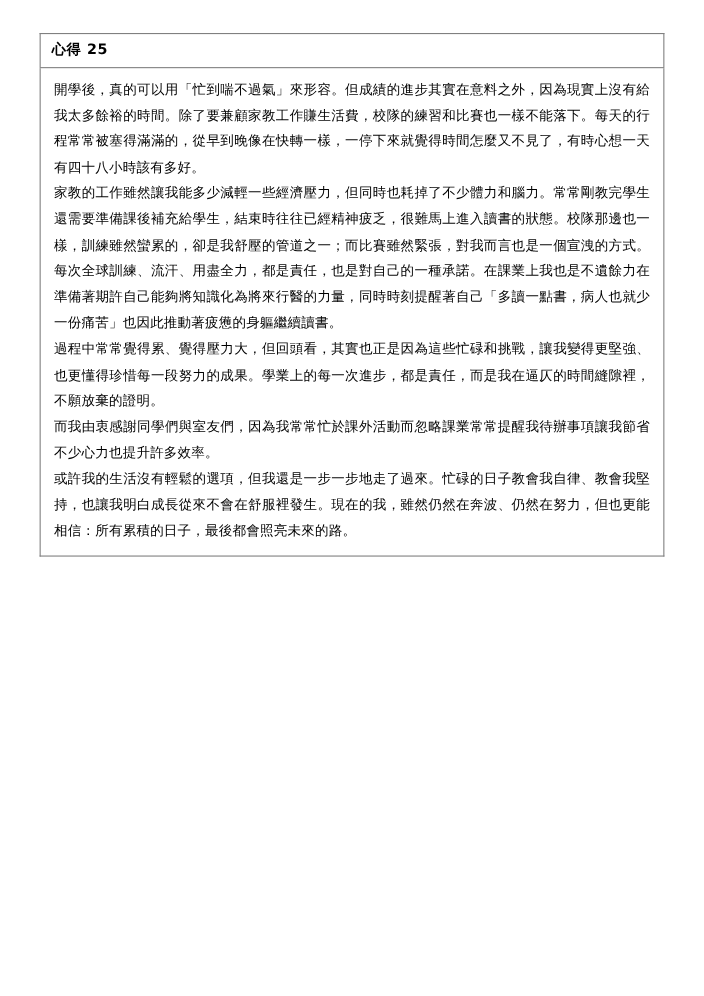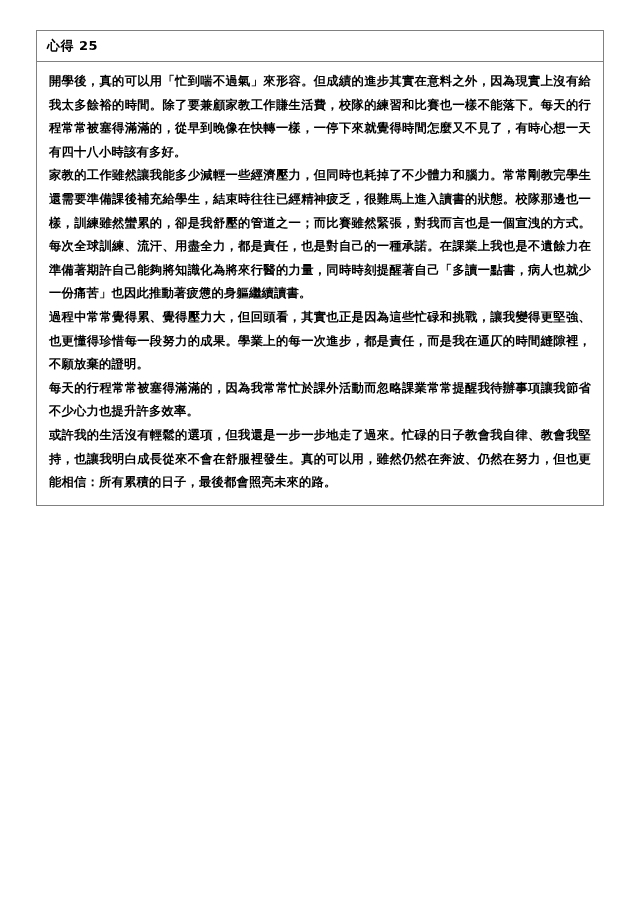--- a/index.html
+++ b/index.html
@@ -43,36 +43,35 @@
   .body-cell {
     padding: 8px 12px 10px 12px;
   }
   .para {
     font-size: 12.3px;
     line-height: 1.92;
     text-align: justify;
     text-justify: inter-ideograph;
     margin: 0;
     letter-spacing: 0.2px;
-    font-weight: bold;
   }
 </style>
 </head>
 <body>
 
 <div class="page">
   <table class="doc-table">
     <tbody>
         <tr class="title-row">
       <td class="title-cell">心得 25</td>
     </tr>
     <tr>
       <td class="body-cell">
         <p class="para">開學後，真的可以用「忙到喘不過氣」來形容。但成績的進步其實在意料之外，因為現實上沒有給我太多餘裕的時間。除了要兼顧家教工作賺生活費，校隊的練習和比賽也一樣不能落下。每天的行程常常被塞得滿滿的，從早到晚像在快轉一樣，一停下來就覺得時間怎麼又不見了，有時心想一天有四十八小時該有多好。</p>
         <p class="para">家教的工作雖然讓我能多少減輕一些經濟壓力，但同時也耗掉了不少體力和腦力。常常剛教完學生還需要準備課後補充給學生，結束時往往已經精神疲乏，很難馬上進入讀書的狀態。校隊那邊也一樣，訓練雖然蠻累的，卻是我舒壓的管道之一；而比賽雖然緊張，對我而言也是一個宣洩的方式。每次全球訓練、流汗、用盡全力，都是責任，也是對自己的一種承諾。在課業上我也是不遺餘力在準備著期許自己能夠將知識化為將來行醫的力量，同時時刻提醒著自己「多讀一點書，病人也就少一份痛苦」也因此推動著疲憊的身軀繼續讀書。</p>
         <p class="para">過程中常常覺得累、覺得壓力大，但回頭看，其實也正是因為這些忙碌和挑戰，讓我變得更堅強、也更懂得珍惜每一段努力的成果。學業上的每一次進步，都是責任，而是我在逼仄的時間縫隙裡，不願放棄的證明。</p>
-        <p class="para">每天的行程常常被塞得滿滿的，因為我常常忙於課外活動而忽略課業常常提醒我待辦事項讓我節省不少心力也提升許多效率。</p>
-        <p class="para">或許我的生活沒有輕鬆的選項，但我還是一步一步地走了過來。忙碌的日子教會我自律、教會我堅持，也讓我明白成長從來不會在舒服裡發生。真的可以用，雖然仍然在奔波、仍然在努力，但也更能相信：所有累積的日子，最後都會照亮未來的路。</p>
+        <p class="para">而我由衷感謝同學們與室友們，因為我常常忙於課外活動而忽略課業常常提醒我待辦事項讓我節省不少心力也提升許多效率。</p>
+        <p class="para">或許我的生活沒有輕鬆的選項，但我還是一步一步地走了過來。忙碌的日子教會我自律、教會我堅持，也讓我明白成長從來不會在舒服裡發生。現在的我，雖然仍然在奔波、仍然在努力，但也更能相信：所有累積的日子，最後都會照亮未來的路。</p>
       </td>
     </tr>
   </tbody>
     </table>
 </div>
 
 </body></html>

